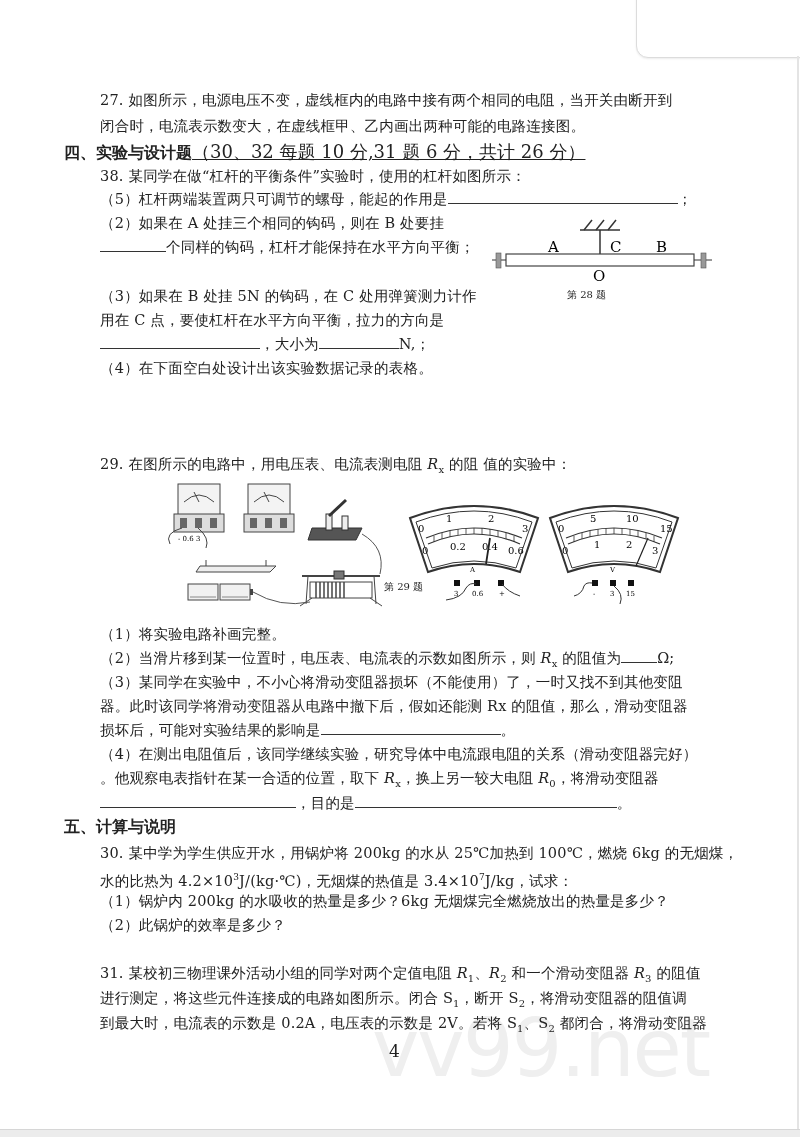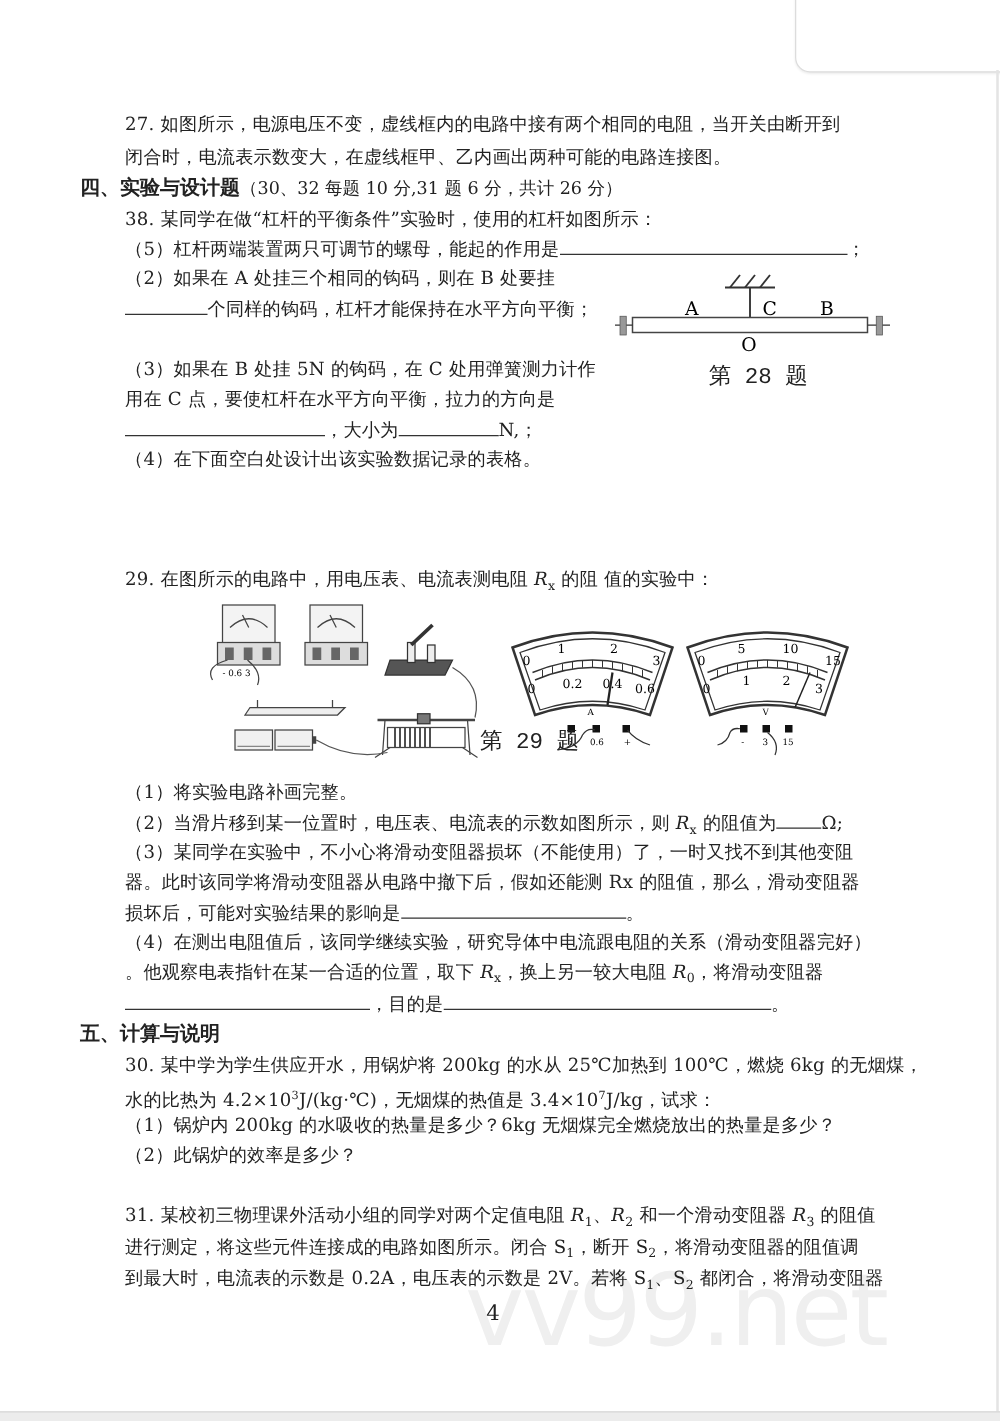--- a/index.html
+++ b/index.html
@@ -24,26 +24,26 @@
     background: #e4e4e4;
   }
   .line {
     position: absolute; left: 64px; font-size: 14.5px; line-height: 20px;
     white-space: nowrap; letter-spacing: 0.2px; margin-left: 36px;
   }
   .sec {
     position: absolute; left: 64px; font-size: 16px; font-weight: bold;
     white-space: nowrap; font-family: "DejaVu Sans", "Liberation Sans", sans-serif;
   }
-  .sec .note { font-weight: normal; font-size: 14px; font-family: "DejaVu Serif", serif; }
+  .sec .note { font-weight: normal; font-size: 18px; font-family: "DejaVu Serif", serif; text-decoration: underline; }
   .blank { display: inline-block; border-bottom: 1px solid #333; height: 14px; vertical-align: baseline; }
   i.var { font-style: italic; }
   sub { font-size: 10px; }
   sup { font-size: 9px; }
-  .caption { position: absolute; font-size: 18px; white-space: nowrap; font-family: Liberation Mono, monospace; }
+  .caption { position: absolute; font-size: 10px; white-space: nowrap; }
   .watermark {
     position: absolute; left: 372px; top: 1002px; font-size: 80px; font-weight: normal;
     color: #efefef; font-family: "DejaVu Sans", "Liberation Sans", sans-serif;
     letter-spacing: -2px; z-index: 0; white-space: nowrap;
   }
   .content { position: relative; z-index: 1; }
   .page-num { position: absolute; left: 389px; top: 1041px; font-size: 17px; }
   svg text { font-family: "DejaVu Serif", "Liberation Serif", serif; }
 </style>
 </head>

